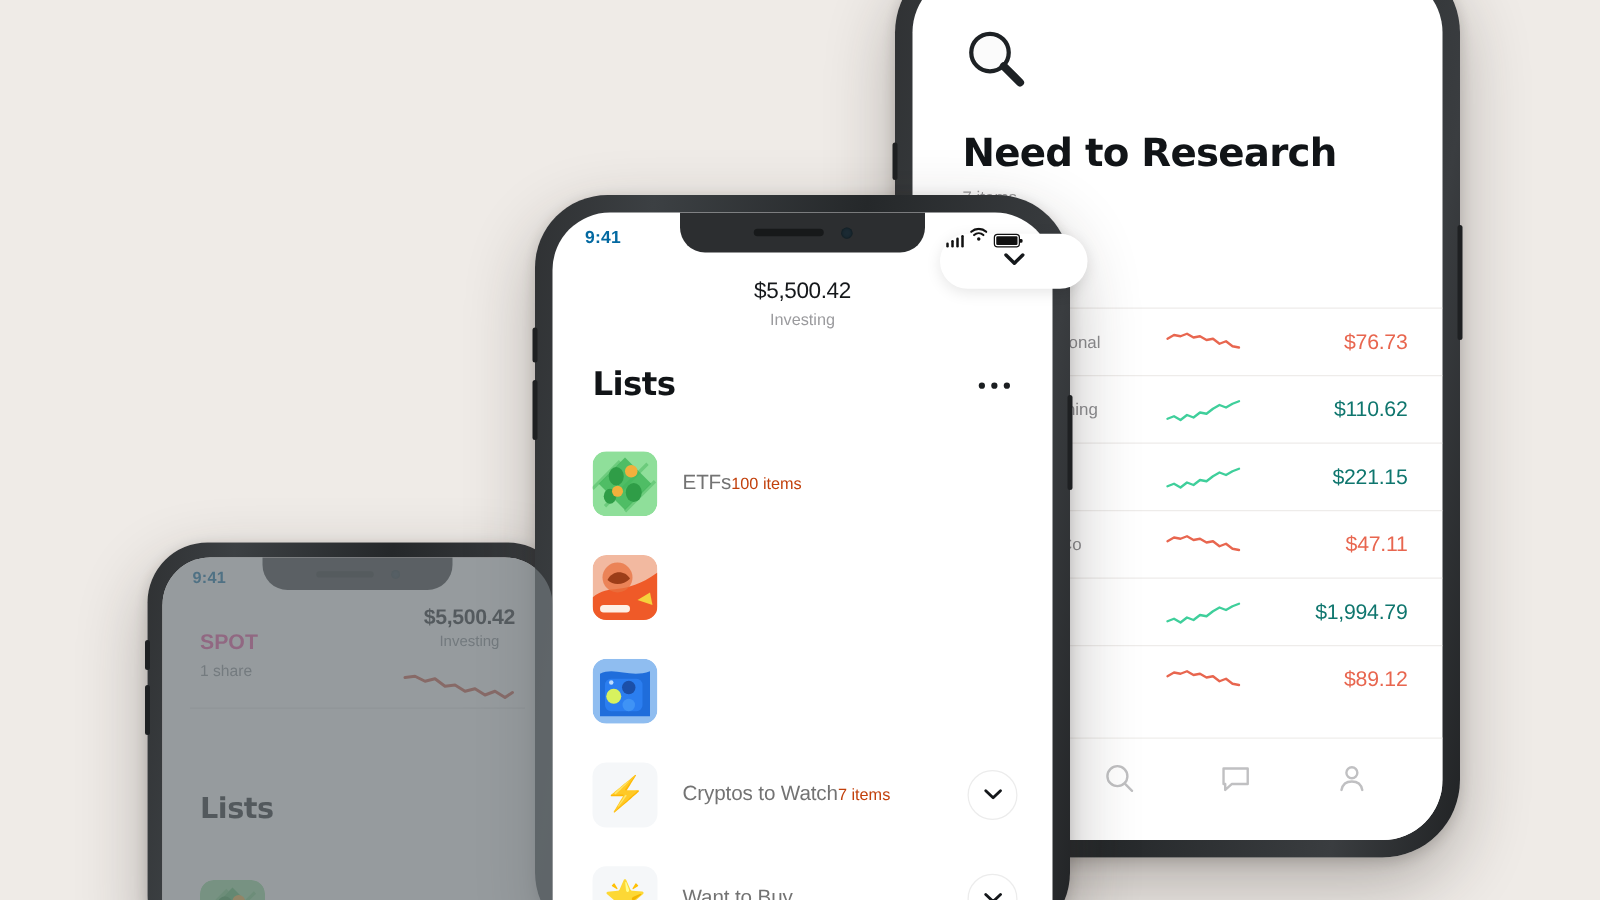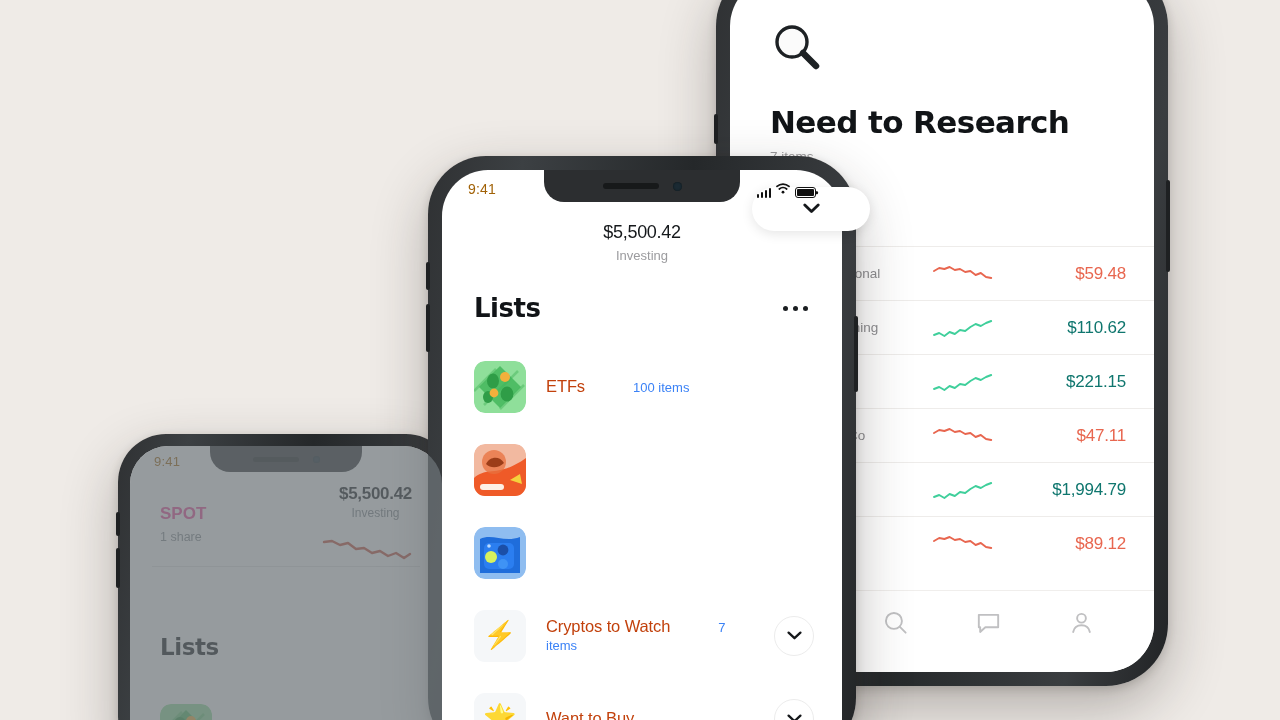--- a/index.html
+++ b/index.html
@@ -33,21 +33,21 @@
     z-index: 6;
   }
   .notch .speaker { background: #17191a; border-radius: 6px; }
   .notch .cam { background: #1b2a33; border-radius: 50%; box-shadow: inset 0 0 2px #0a1417; }
 
   .statusbar {
     position: absolute; left: 0; right: 0; top: 0;
     display: flex; align-items: center; justify-content: space-between;
     z-index: 7; pointer-events: none;
   }
-  .status-time { font-weight: normal; color: #a16207; letter-spacing: .2px; }
+  .status-time { font-weight: bold; color: #0369a1; letter-spacing: .2px; }
   .status-icons { display: flex; align-items: flex-end; gap: 5px; }
   .bars { display: flex; align-items: flex-end; gap: 1.5px; }
   .bars i { display: block; width: 2.5px; background: #111; border-radius: 1px; }
   .batt {
     border: 1.5px solid #111; border-radius: 3px; position: relative;
     display: flex; align-items: center;
   }
   .batt::after {
     content: ""; position: absolute; right: -3px; top: 50%; transform: translateY(-50%);
     width: 2px; height: 40%; background: #111; border-radius: 0 1px 1px 0;
@@ -133,22 +133,22 @@
   .dots { display: flex; gap: 5px; padding: 8px 2px; }
   .dots i { width: 5px; height: 5px; border-radius: 50%; background: #1b1e21; display: block; }
 
   .cp-list { padding: 22px 0 0 0; }
   .cp-row {
     display: flex; align-items: center; gap: 20px;
     padding: 0 28px 0 32px; height: 83px;
   }
   .tile { width: 52px; height: 52px; border-radius: 11px; flex: 0 0 auto; overflow: hidden; position: relative; }
   .cp-row .txt { flex: 1 1 auto; min-width: 0; }
-  .cp-row .nm { font-size: 16.5px; color: #c2410c; letter-spacing: -.1px; }
-  .cp-row .it { font-size: 13px; color: #3b82f6; margin-top: 5px; padding-left: 48px; }
+  .cp-row .nm { font-size: 16.5px; color: #737373; letter-spacing: -.1px; }
+  .cp-row .it { font-size: 13px; color: #c2410c; margin-top: 5px; }
   .chev-btn {
     width: 40px; height: 40px; border-radius: 50%; flex: 0 0 auto;
     border: 1px solid #ececec; display: flex; align-items: center; justify-content: center;
     background: #fff;
   }
   .emoji-tile {
     background: #f5f7f9; display: flex; align-items: center; justify-content: center;
     font-size: 27px; line-height: 1;
   }
 </style>
@@ -184,21 +184,21 @@
             </svg>
         </span>
       </div>
 
       <div class="stock-list" id="stock-list">
           <div class="stock-row">
             <span class="stock-name">Porto International</span>
             <svg class="spark" viewBox="0 0 62 22">
               <path d="M2.0 8 L7.2 5 L12.4 6 L17.6 4 L22.8 7 L28.0 6 L33.2 9 L38.4 8 L43.6 12 L48.8 10 L54.0 14 L59.2 15" fill="none" stroke="#e8664f" stroke-width="1.9" stroke-linecap="round" stroke-linejoin="round"></path>
             </svg>
-            <span class="stock-price down">$59.48</span>
+            <span class="stock-price down">$76.73</span>
           </div>
           <div class="stock-row">
             <span class="stock-name">Walnut Furnishing</span>
             <svg class="spark" viewBox="0 0 62 22">
               <path d="M2.0 18 L7.2 16 L12.4 19 L17.6 15 L22.8 17 L28.0 13 L33.2 14 L38.4 10 L43.6 7 L48.8 9 L54.0 6 L59.2 4" fill="none" stroke="#3fcf9b" stroke-width="1.9" stroke-linecap="round" stroke-linejoin="round"></path>
             </svg>
             <span class="stock-price up">$110.62</span>
           </div>
           <div class="stock-row">
             <span class="stock-name">LunarMobile</span>

